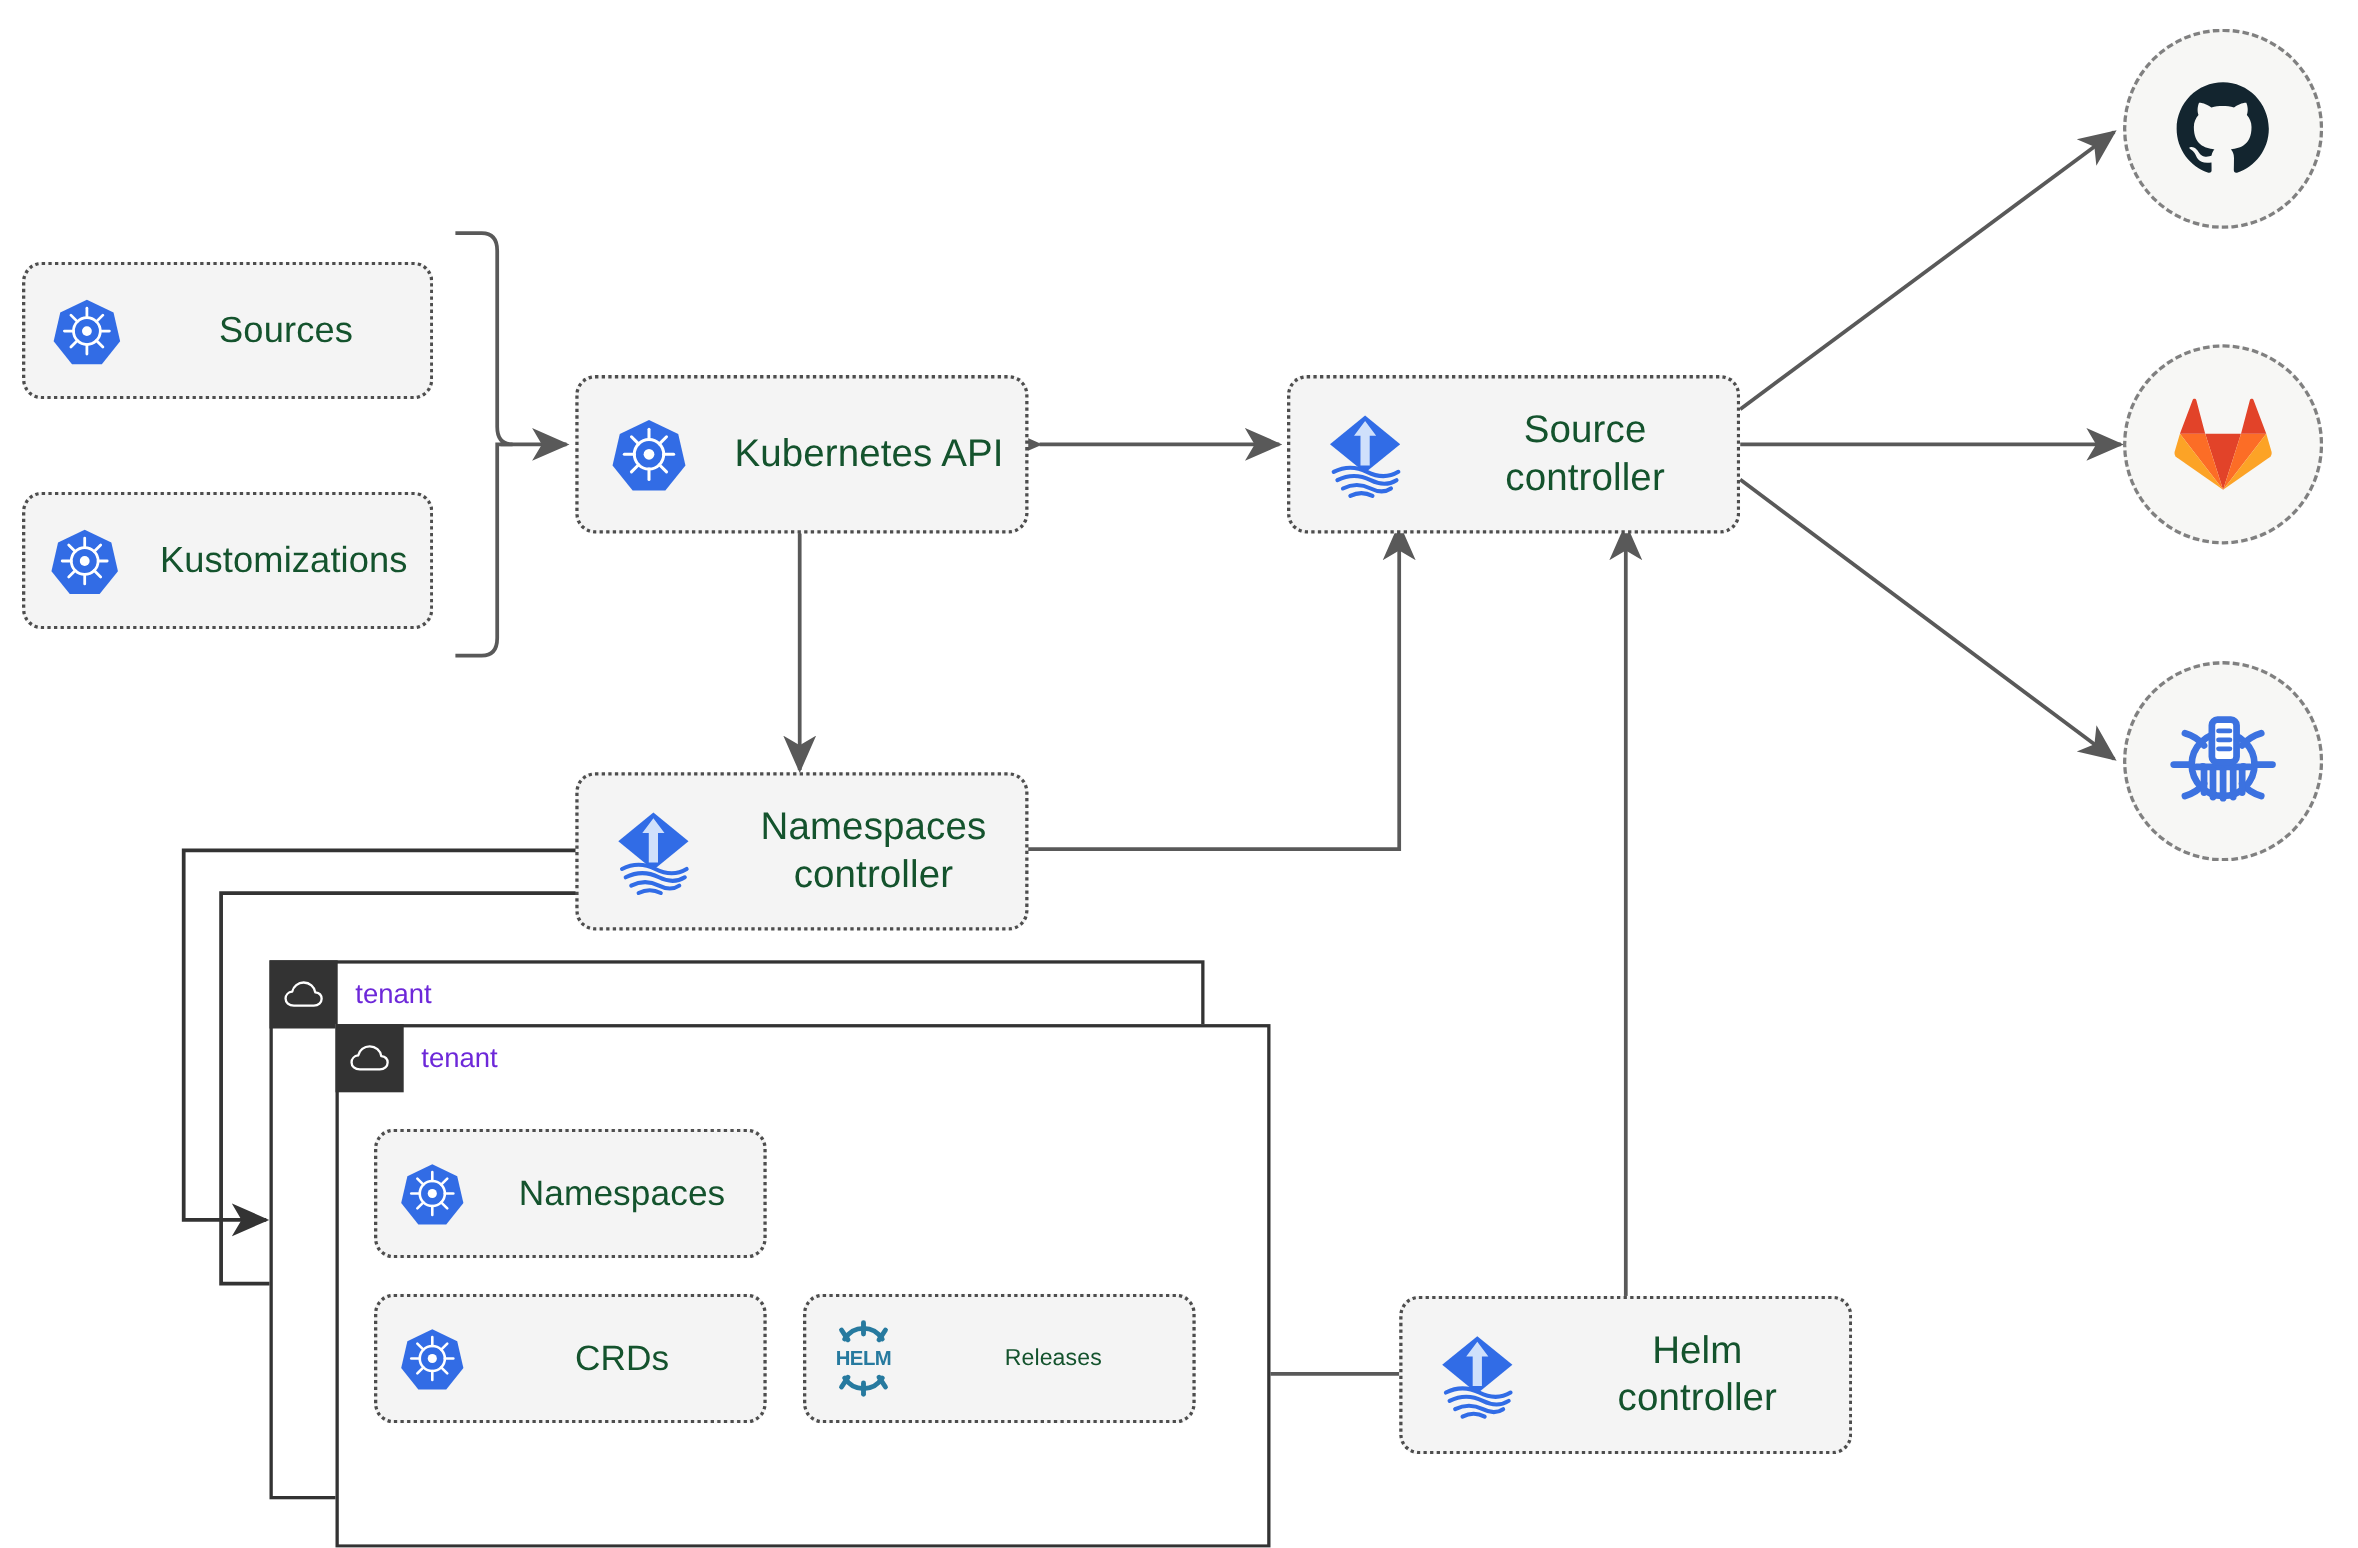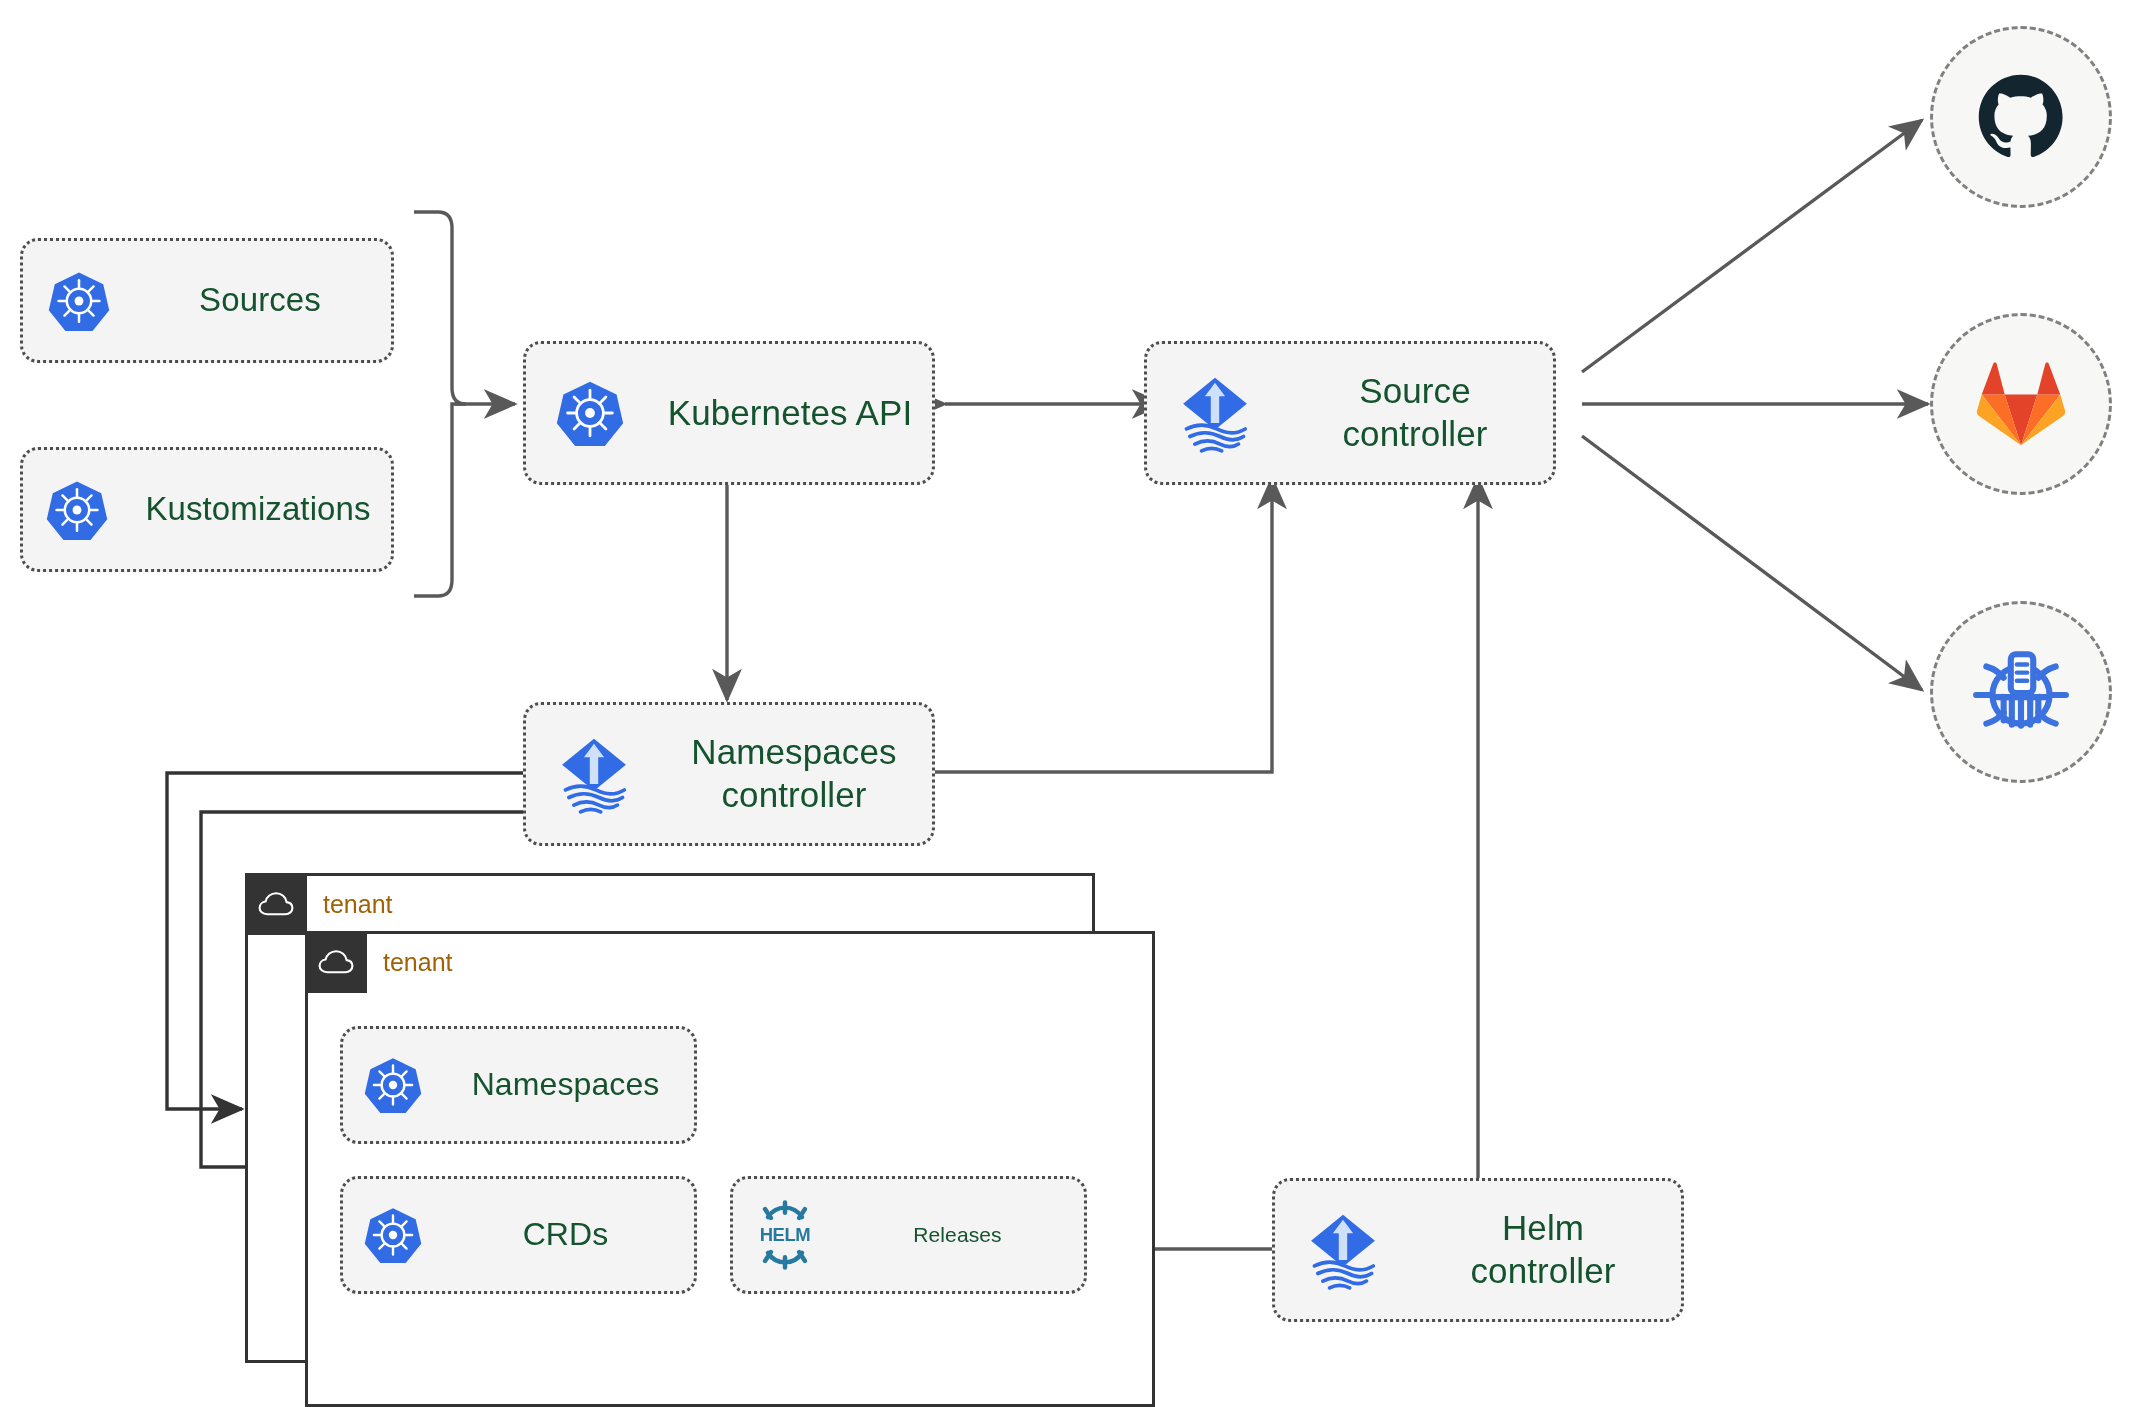--- a/index.html
+++ b/index.html
@@ -52,21 +52,21 @@
     height:62px;
     display:flex;align-items:center;
   }
   .tenant-badge{
     width:62px;height:62px;
     background:#333333;
     display:flex;align-items:center;justify-content:center;
     flex:0 0 auto;
   }
   .tenant-name{
-    font-size:25px;color:#a16207;
+    font-size:25px;color:#6d28d9;
     padding-left:16px;
     white-space:nowrap;
   }
 
   svg.wires{position:absolute;left:0;top:0;width:2144px;height:1407px;overflow:visible;}
   .wire{fill:none;stroke:#595959;stroke-width:3.4;}
   .wire-dark{fill:none;stroke:#333333;stroke-width:3.4;}
 </style>
 </head>
 <body>
@@ -218,21 +218,21 @@
             <path d="M40.9 40.9 L47.0 47.0"></path>
           <path d="M47.0 17.0 L40.9 23.1"></path>
             <path d="M23.1 40.9 L17.0 47.0"></path>
         </g>
         <circle cx="32" cy="32" r="4.6" fill="#ffffff"></circle>
       </svg>
     </span>
     <span class="lbl" style="font-size:35px;">Kubernetes API</span>
   </div>
 
-  <div class="node" style="left:1144px; top:341px; width:412px; height:144px; z-index:5;">
+  <div class="node" style="left:1170px; top:341px; width:412px; height:144px; z-index:5;">
     <span class="ico" style="width:136px;">
       <svg width="84" height="84" viewBox="0 0 100 100" aria-hidden="true">
         <path d="M50 8 L88 39 L50 70 L12 39 Z" fill="#316ce6"></path>
         <path d="M50 14 L62 30 L55 30 L55 62 L45 62 L45 30 L38 30 Z" fill="#cfe0fb"></path>
         <g stroke="#316ce6" stroke-width="4.4" stroke-linecap="round" fill="none">
           <path d="M16 69 C28 63 40 63 52 69 C64 75 76 75 86 69"></path>
           <path d="M20 78 C32 72 44 72 56 78 C66 83 76 83 84 78"></path>
           <path d="M26 87 C36 82 46 82 56 87 C64 91 72 91 78 87"></path>
           <path d="M34 95 C42 91 50 91 58 95"></path>
         </g>

